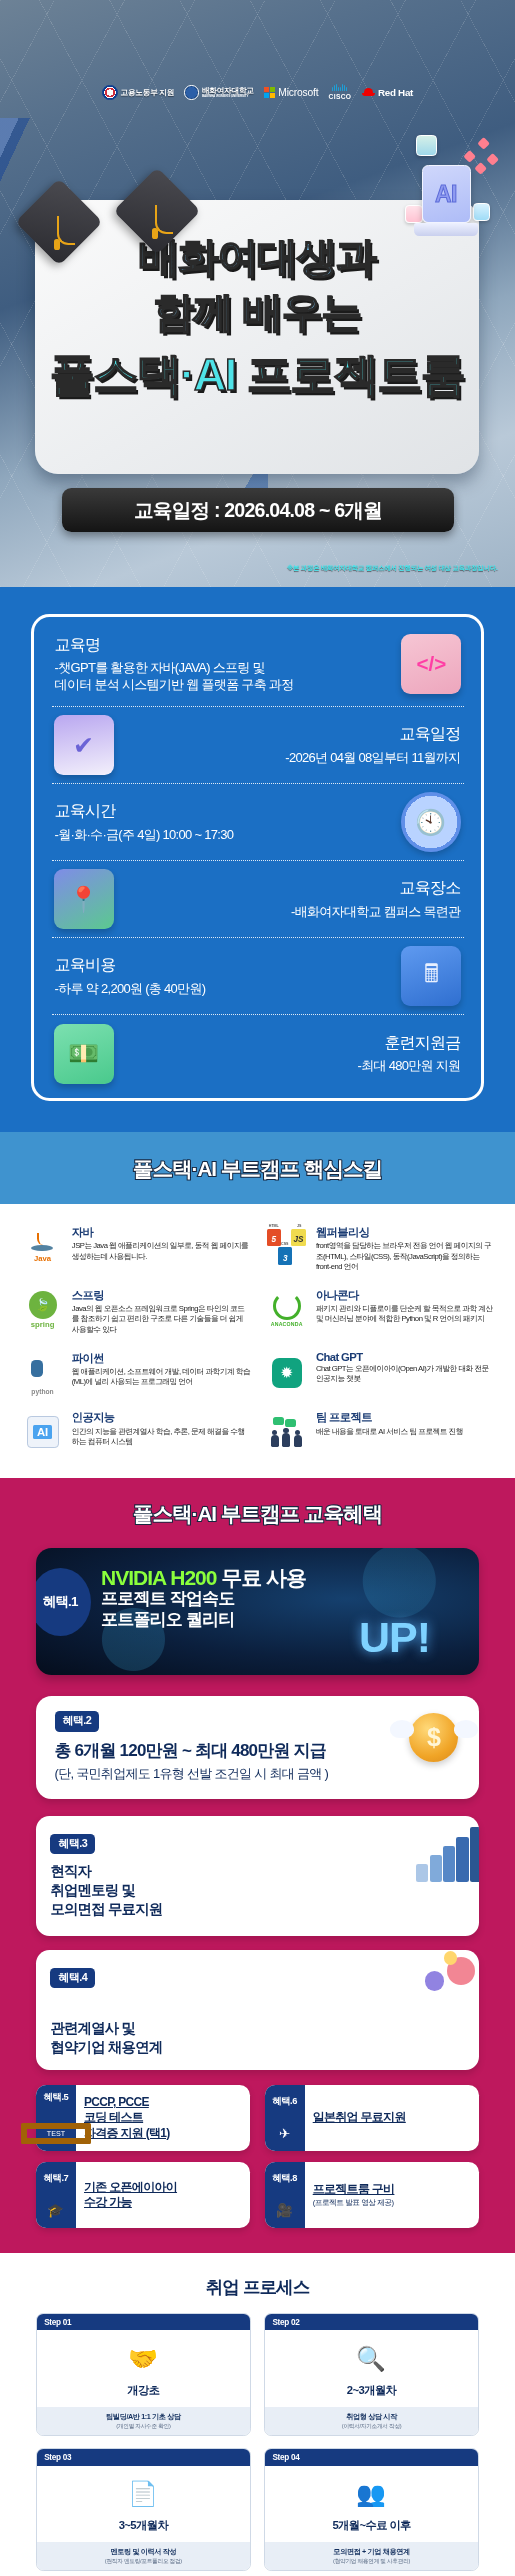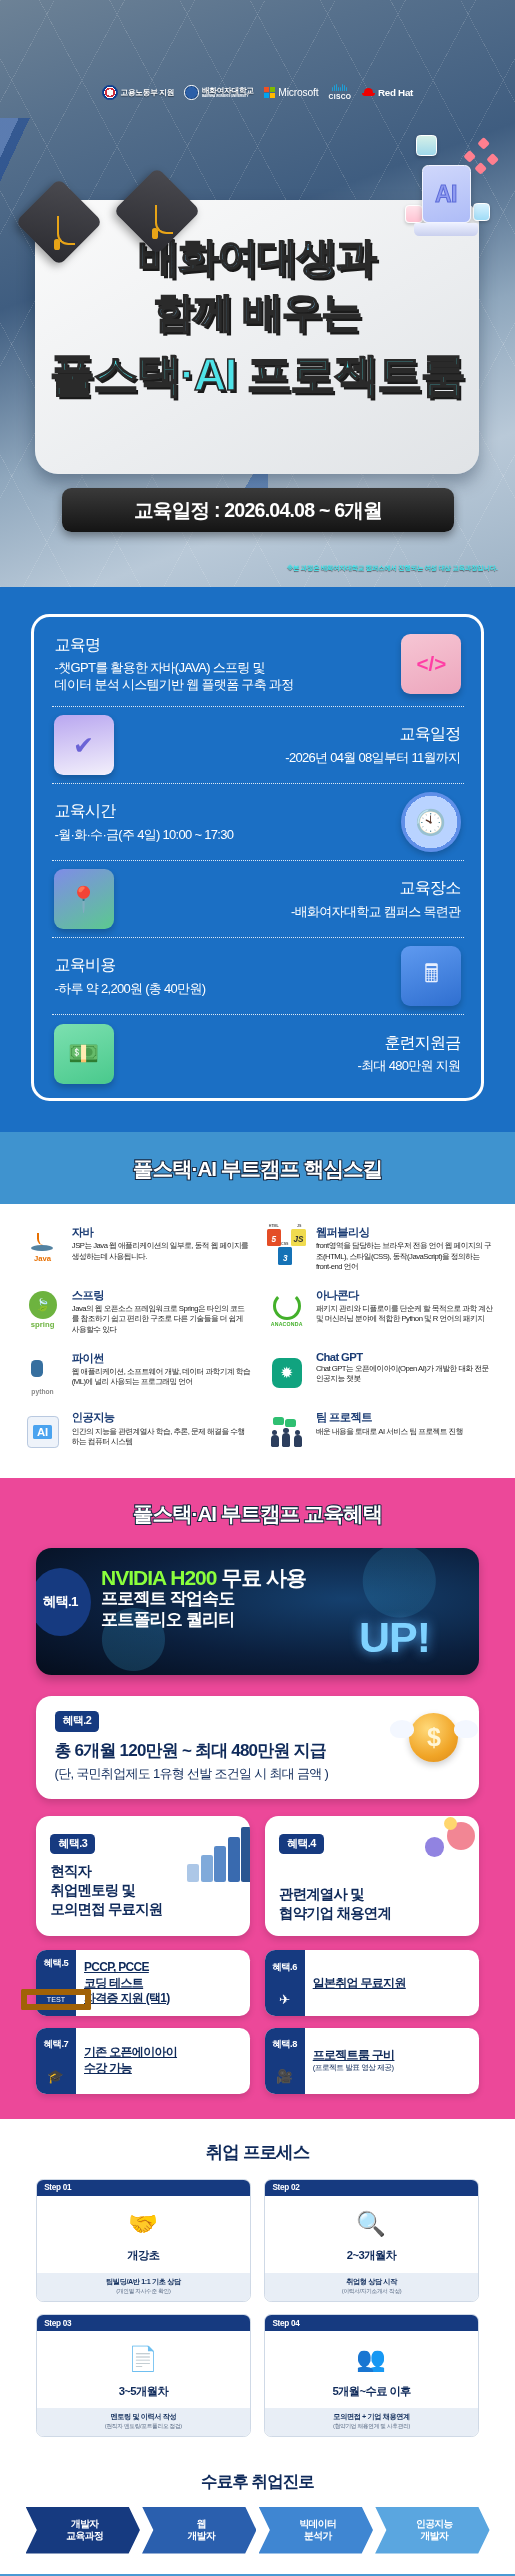--- a/index.html
+++ b/index.html
@@ -209,21 +209,21 @@
   .lg-team .bub{ position:absolute;width:11.3px;height:8.2px;background:#2fbf71;border-radius:2.6px; }
   .lg-team .bub:nth-child(1){left:2.1px;top:0}
   .lg-team .bub:nth-child(2){left:14.4px;top:2.1px}
   .lg-team .per{ position:absolute;bottom:0;width:8.2px;height:12.4px;background:#2c3e5d;border-radius:4.1px 4.1px 1.5px 1.5px; }
   .lg-team .per::before{ content:"";position:absolute;left:1.5px;top:-4.6px;width:5.2px;height:5.2px;border-radius:50%;background:#2c3e5d; }
   .lg-team .per:nth-child(3){left:0}
   .lg-team .per:nth-child(4){left:11.3px;height:14.4px;bottom:0}
   .lg-team .per:nth-child(5){left:23px}
 
   
-  .sec-ben{ background:#ec4899; padding:21.6px 0 25px; }
+  .sec-ben{ background:#be185d; padding:21.6px 0 25px; }
   .sec-ben .big-head{ display:block; text-align:center; margin-bottom:20.6px; }
   .ben1{
     position:relative; width:443px; margin:0 auto 20.6px; height:127px;
     background:radial-gradient(ellipse at 70% 40%, #15406e 0%, #0b1f3d 55%, #050d1c 100%);
     border-radius:15.5px; padding:17.5px 15.5px 0 65px; overflow:hidden;
     box-shadow:0 4.1px 9.3px rgba(0,0,0,.22);
   }
   .ben1::after{
     content:""; position:absolute; inset:0;
     background:
@@ -257,21 +257,21 @@
   .coin{
     position:absolute; right:20.6px; top:17.5px; width:49px; height:49px; border-radius:50%;
     background:radial-gradient(circle at 38% 32%, #ffd979, #f0a426 62%, #d8871a);
     display:flex; align-items:center; justify-content:center;
     color:#fff6d6; font-size:25px; font-weight:bold;
     box-shadow:0 3.1px 7.2px rgba(0,0,0,.2);
   }
   .coin::before,.coin::after{ content:"";position:absolute;top:6.2px;width:24px;height:18.5px;background:#f3f7ff;border-radius:50% 50% 40% 40%; }
   .coin::before{ left:-19.6px; }
   .coin::after{ right:-19.6px; }
-  .ben-2col{ width:443px; margin:0 auto 14.4px; display:grid; grid-template-columns:1fr 1fr; gap:14.4px; }
+  .ben-2col{ width:443px; margin:0 auto 14.4px; display:grid; grid-template-columns:1fr; gap:14.4px; }
   .ben-big{
     position:relative; background:#fff; border-radius:13.4px; min-height:120px;
     padding:17.5px 12.4px 12.4px 14.4px; overflow:hidden; box-shadow:0 3.1px 7.2px rgba(0,0,0,.14);
   }
   .ben-big .txt{ position:relative; z-index:3; font-size:14.4px; font-weight:bold; color:#0f2a5a; letter-spacing:-0.8px; line-height:1.32; }
   .ben-art{ position:absolute; right:-3.1px; top:-2.1px; width:93px; height:77px; opacity:.95; }
   .ben-art .step{ position:absolute; bottom:9.3px; background:#4a7fc0; border-radius:2.1px; }
   .ben-art .step:nth-child(1){right:54px;width:12.4px;height:17.5px;background:#a8c4e6}
   .ben-art .step:nth-child(2){right:40px;width:12.4px;height:27px;background:#7aa6d9}
   .ben-art .step:nth-child(3){right:27px;width:12.4px;height:36px;background:#4f82c4}

